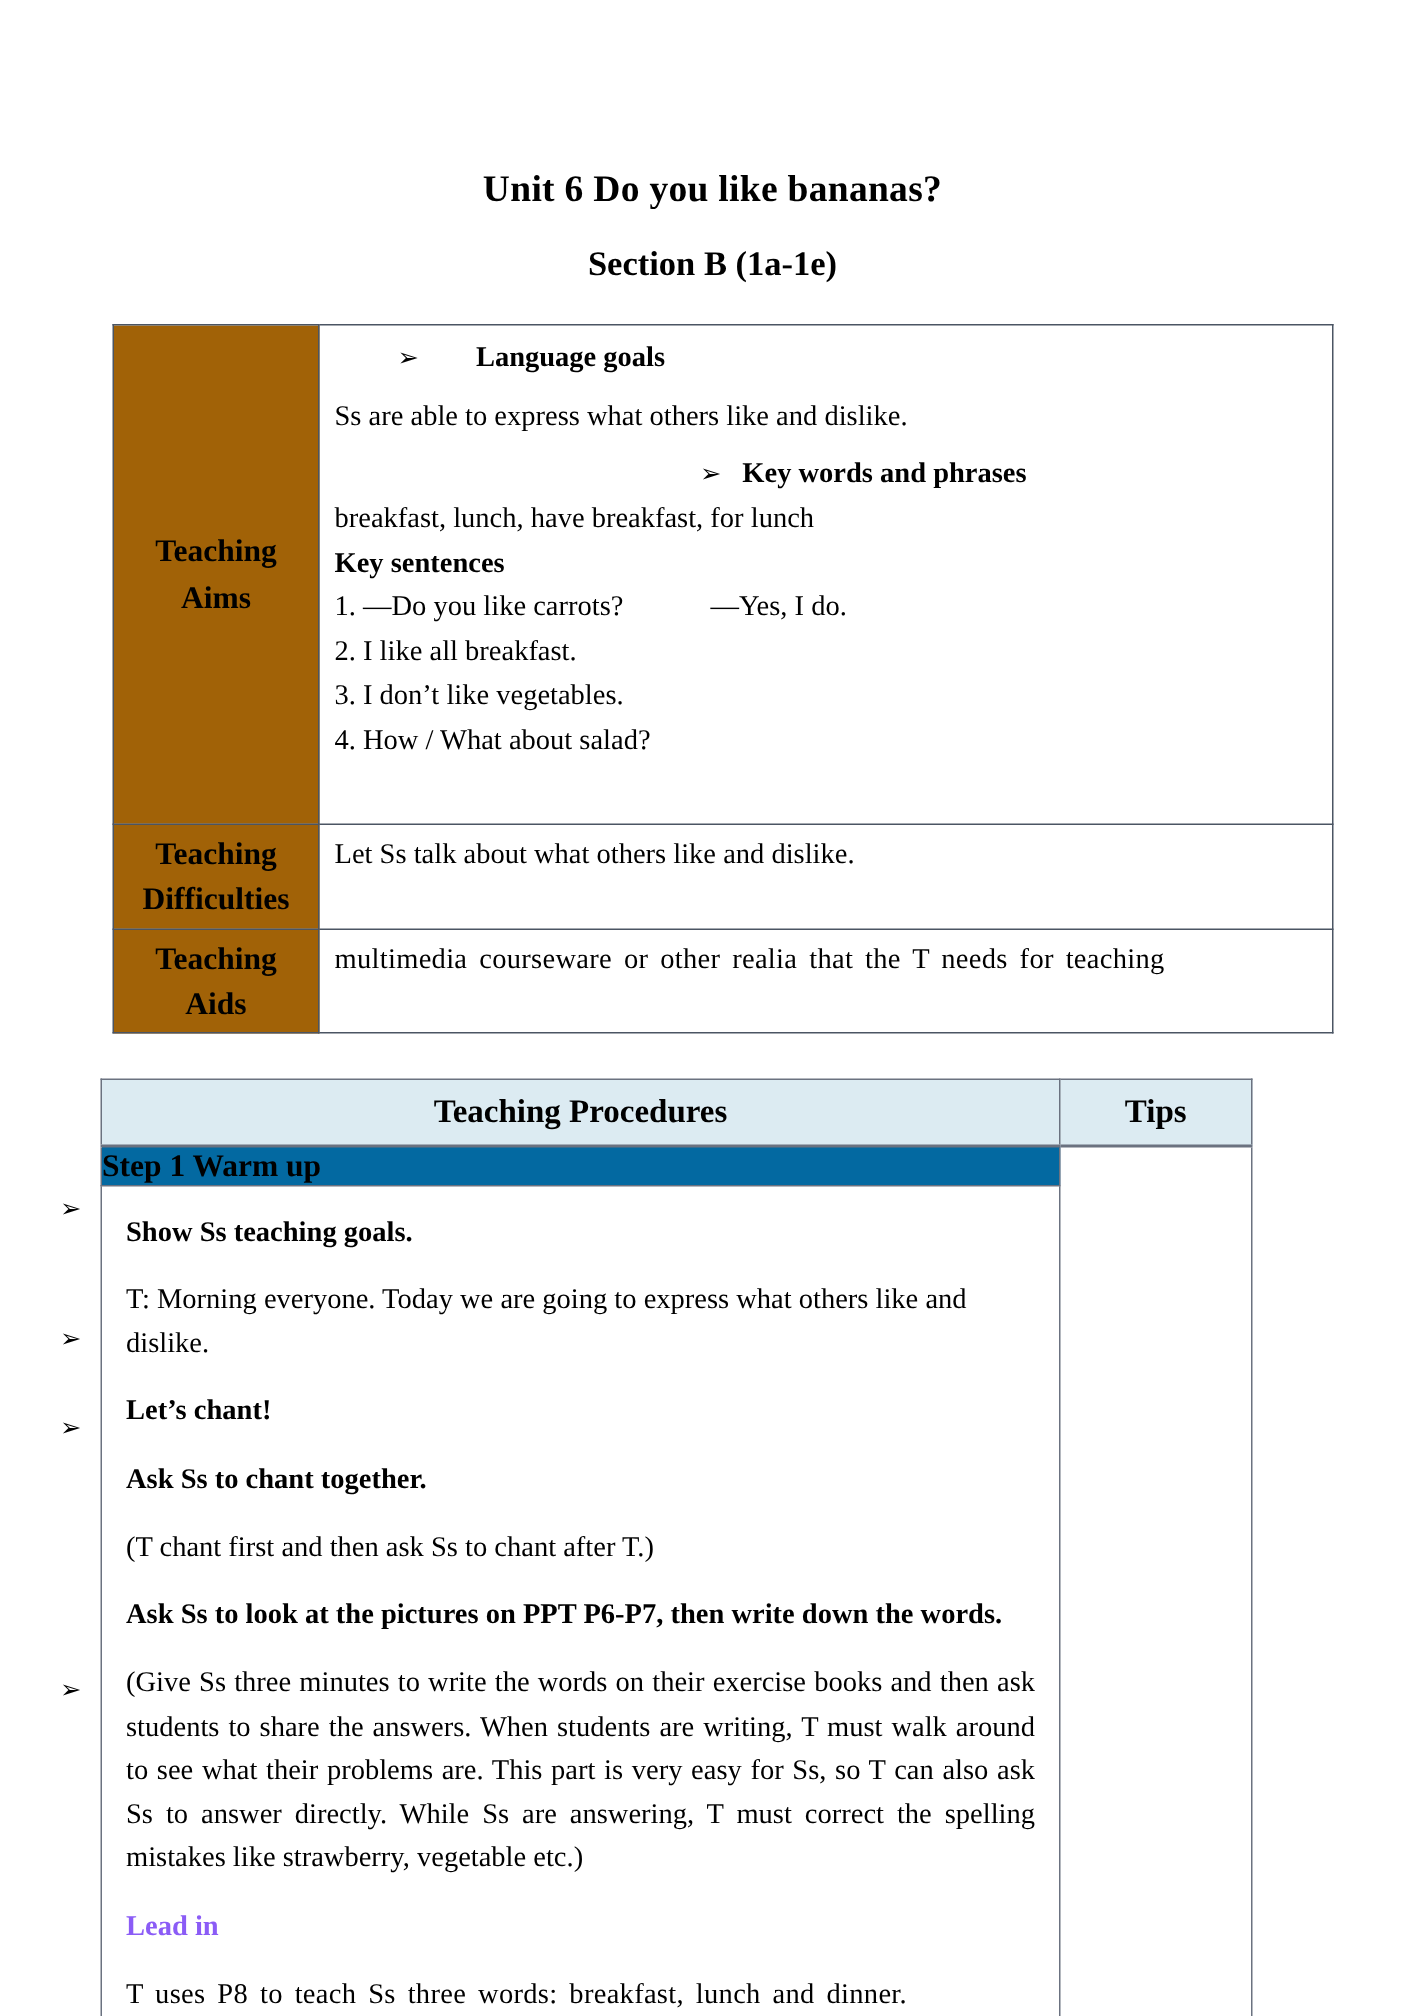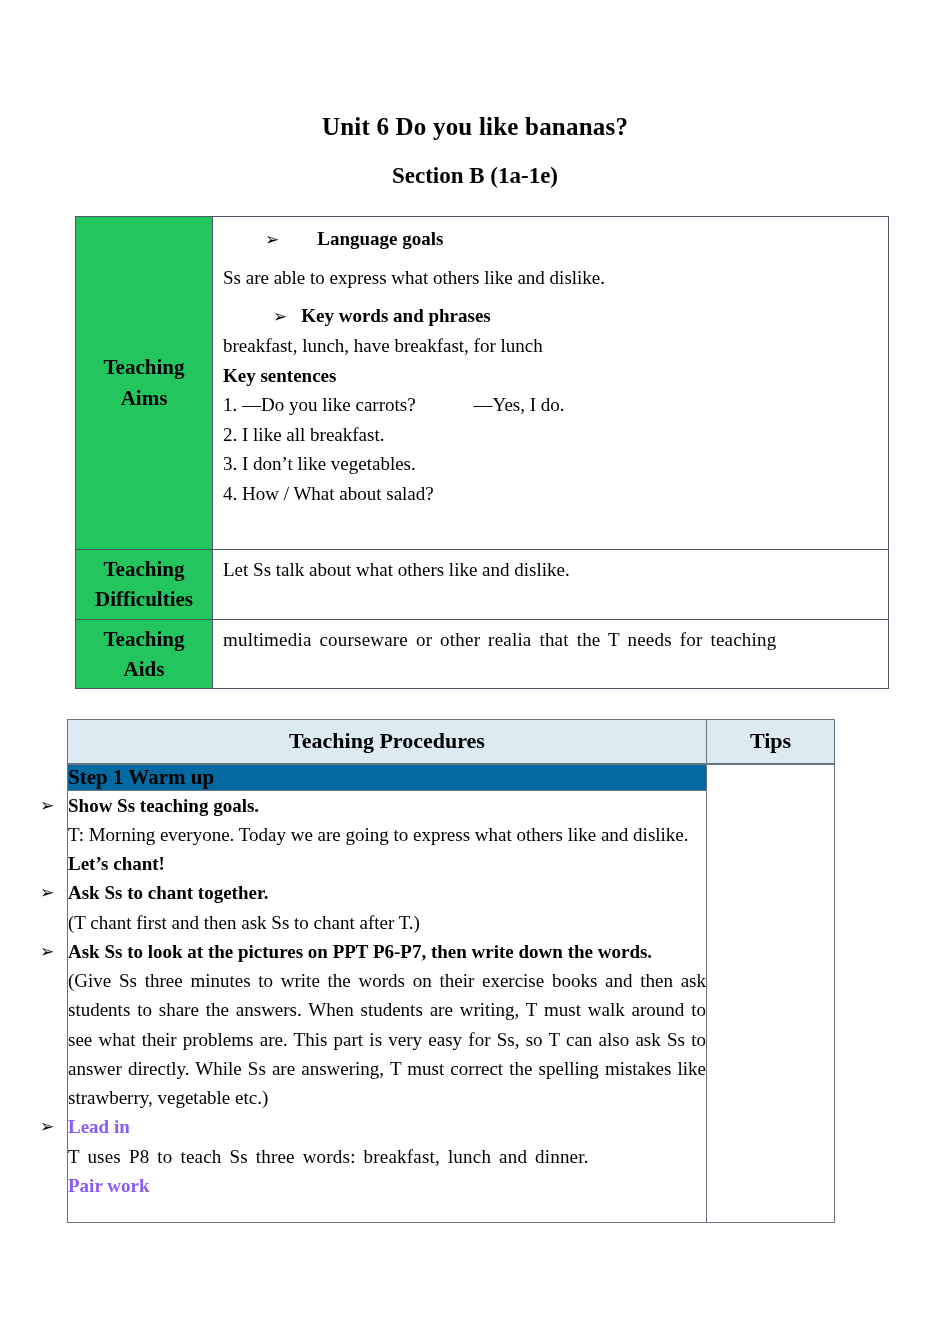--- a/index.html
+++ b/index.html
@@ -44,21 +44,21 @@
     border-collapse: collapse;
     table-layout: fixed;
   }
   .tbl-aims td {
     border: 1px solid #4b5563;
     vertical-align: top;
     padding: 0;
   }
   .tbl-aims .lbl {
     width: 137px;
-    background: #22c55e;
+    background: #a16207;
     text-align: center;
     vertical-align: middle;
     font-weight: bold;
     font-size: 21px;
     line-height: 1.45;
     padding: 4px 2px;
   }
   .tbl-aims .body {
     padding: 7px 10px 10px 10px;
     font-size: 19px;
@@ -69,21 +69,21 @@
   .arrow-line {
     font-weight: bold;
     font-size: 19px;
   }
   .arrow-line .bullet {
     font-size: 17px;
     font-weight: normal;
   }
   .ind-1 { padding-left: 42px; }
   .ind-1 .gap { display: inline-block; width: 38px; }
-  .ind-2 { padding-left: 50px; }
+  .ind-2 { padding-left: 50px; text-align: center; }
   .ind-2 .gap { display: inline-block; width: 14px; }
 
   .plain { font-size: 19px; line-height: 1.56; }
   .bold  { font-weight: bold; font-size: 19px; line-height: 1.56; }
   .sp-before { margin-top: 9px; }
   .ans-gap { display: inline-block; width: 58px; }
   .tail-pad { height: 30px; }
 
   .row-diff .body, .row-aidz .body { padding: 5px 10px 8px 10px; }
   .just { text-align: justify; text-align-last: left; }
@@ -118,21 +118,21 @@
     font-weight: bold;
     font-size: 21px;
     padding: 3px 8px 4px 10px;
     border-bottom: 1px solid #6b7280;
   }
   .proc-body {
     padding: 2px 10px 2px 10px;
     font-size: 19px;
     line-height: 1.54;
   }
-  .proc-body p { margin: 0; }
+  .proc-body p { margin: 16px; }
   .red { color: #8b5cf6; font-weight: bold; }
   .b { font-weight: bold; }
   .tips-cell { background: #ffffff; }
 
   
   .margin-arrows {
     position: absolute;
     left: 40px;
     width: 24px;
     font-size: 17px;

